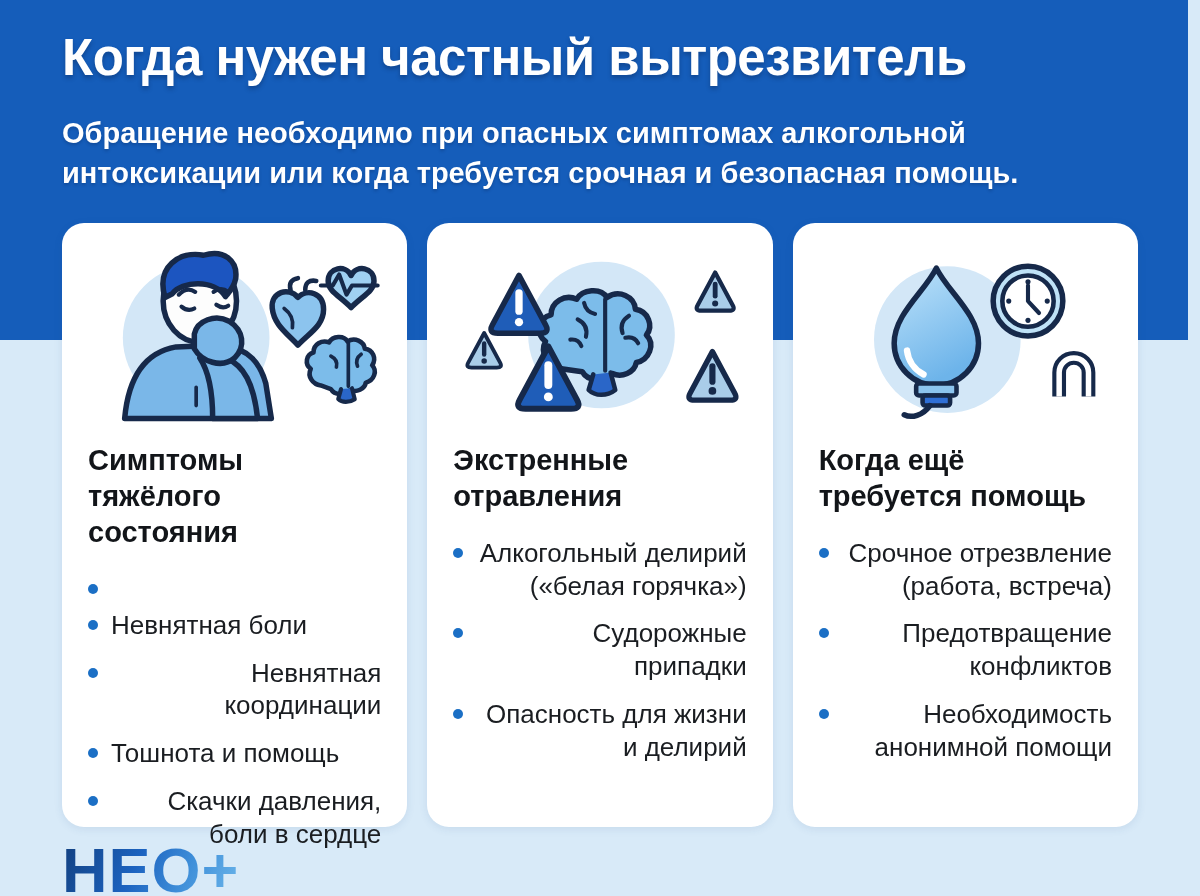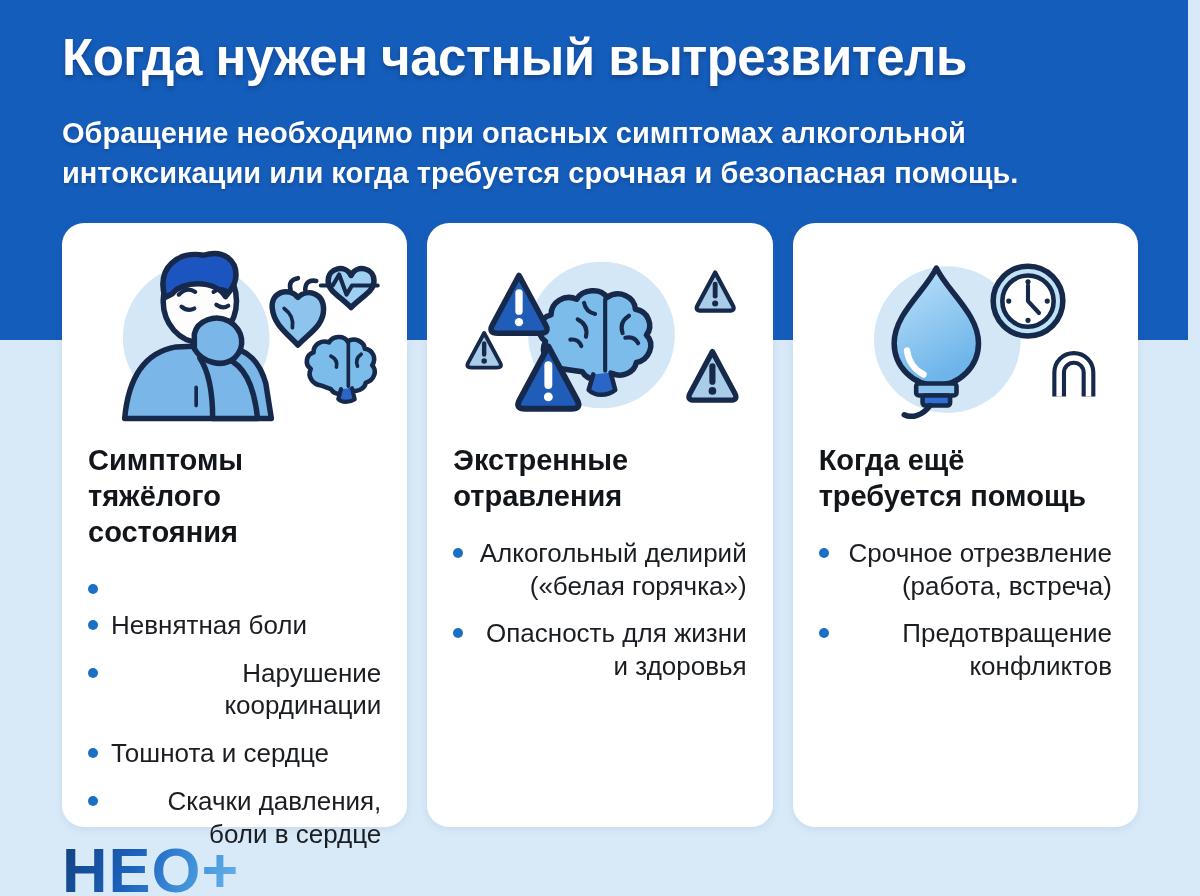--- a/index.html
+++ b/index.html
@@ -118,25 +118,25 @@
     <ul>
       <li>
           <span class="dot"></span>
         </li>
       <li>
           <span class="dot"></span>
           <span>Невнятная боли</span>
         </li>
       <li>
           <span class="dot"></span>
-          <span>Нарушение координации</span>
-        </li>
-      <li>
-          <span class="dot"></span>
-          <span>Тошнота и сердце</span>
+          <span>Невнятная координации</span>
+        </li>
+      <li>
+          <span class="dot"></span>
+          <span>Тошнота и помощь</span>
         </li>
       <li>
           <span class="dot"></span>
           <span>Скачки давления, боли в сердце</span>
         </li>
     </ul>
   </section>
 
   <section class="card">
     <div class="illus">
@@ -175,21 +175,25 @@
       </svg>
     </div>
     <h2><span>Экстренные</span><br><span>отравления</span></h2>
     <ul>
       <li>
           <span class="dot"></span>
           <span>Алкогольный делирий («белая горячка»)</span>
         </li>
       <li>
           <span class="dot"></span>
-          <span>Опасность для жизни и здоровья</span>
+          <span>Судорожные припадки</span>
+        </li>
+      <li>
+          <span class="dot"></span>
+          <span>Опасность для жизни и делирий</span>
         </li>
     </ul>
   </section>
 
   <section class="card">
     <div class="illus">
       <svg viewBox="0 0 320 190" preserveAspectRatio="xMidYMid meet">
         <defs>
           <linearGradient id="dropGrad" x1="0" y1="0" x2="0.4" y2="1">
             <stop offset="0" stop-color="#bfe3fa"></stop>
@@ -222,18 +226,22 @@
     <h2><span>Когда ещё</span><br><span>требуется помощь</span></h2>
     <ul>
       <li>
           <span class="dot"></span>
           <span>Срочное отрезвление (работа, встреча)</span>
         </li>
       <li>
           <span class="dot"></span>
           <span>Предотвращение конфликтов</span>
         </li>
+      <li>
+          <span class="dot"></span>
+          <span>Необходимость анонимной помощи</span>
+        </li>
     </ul>
   </section>
 
 </div>
 
 <div class="logo">НЕО+</div>
 
 </body></html>

